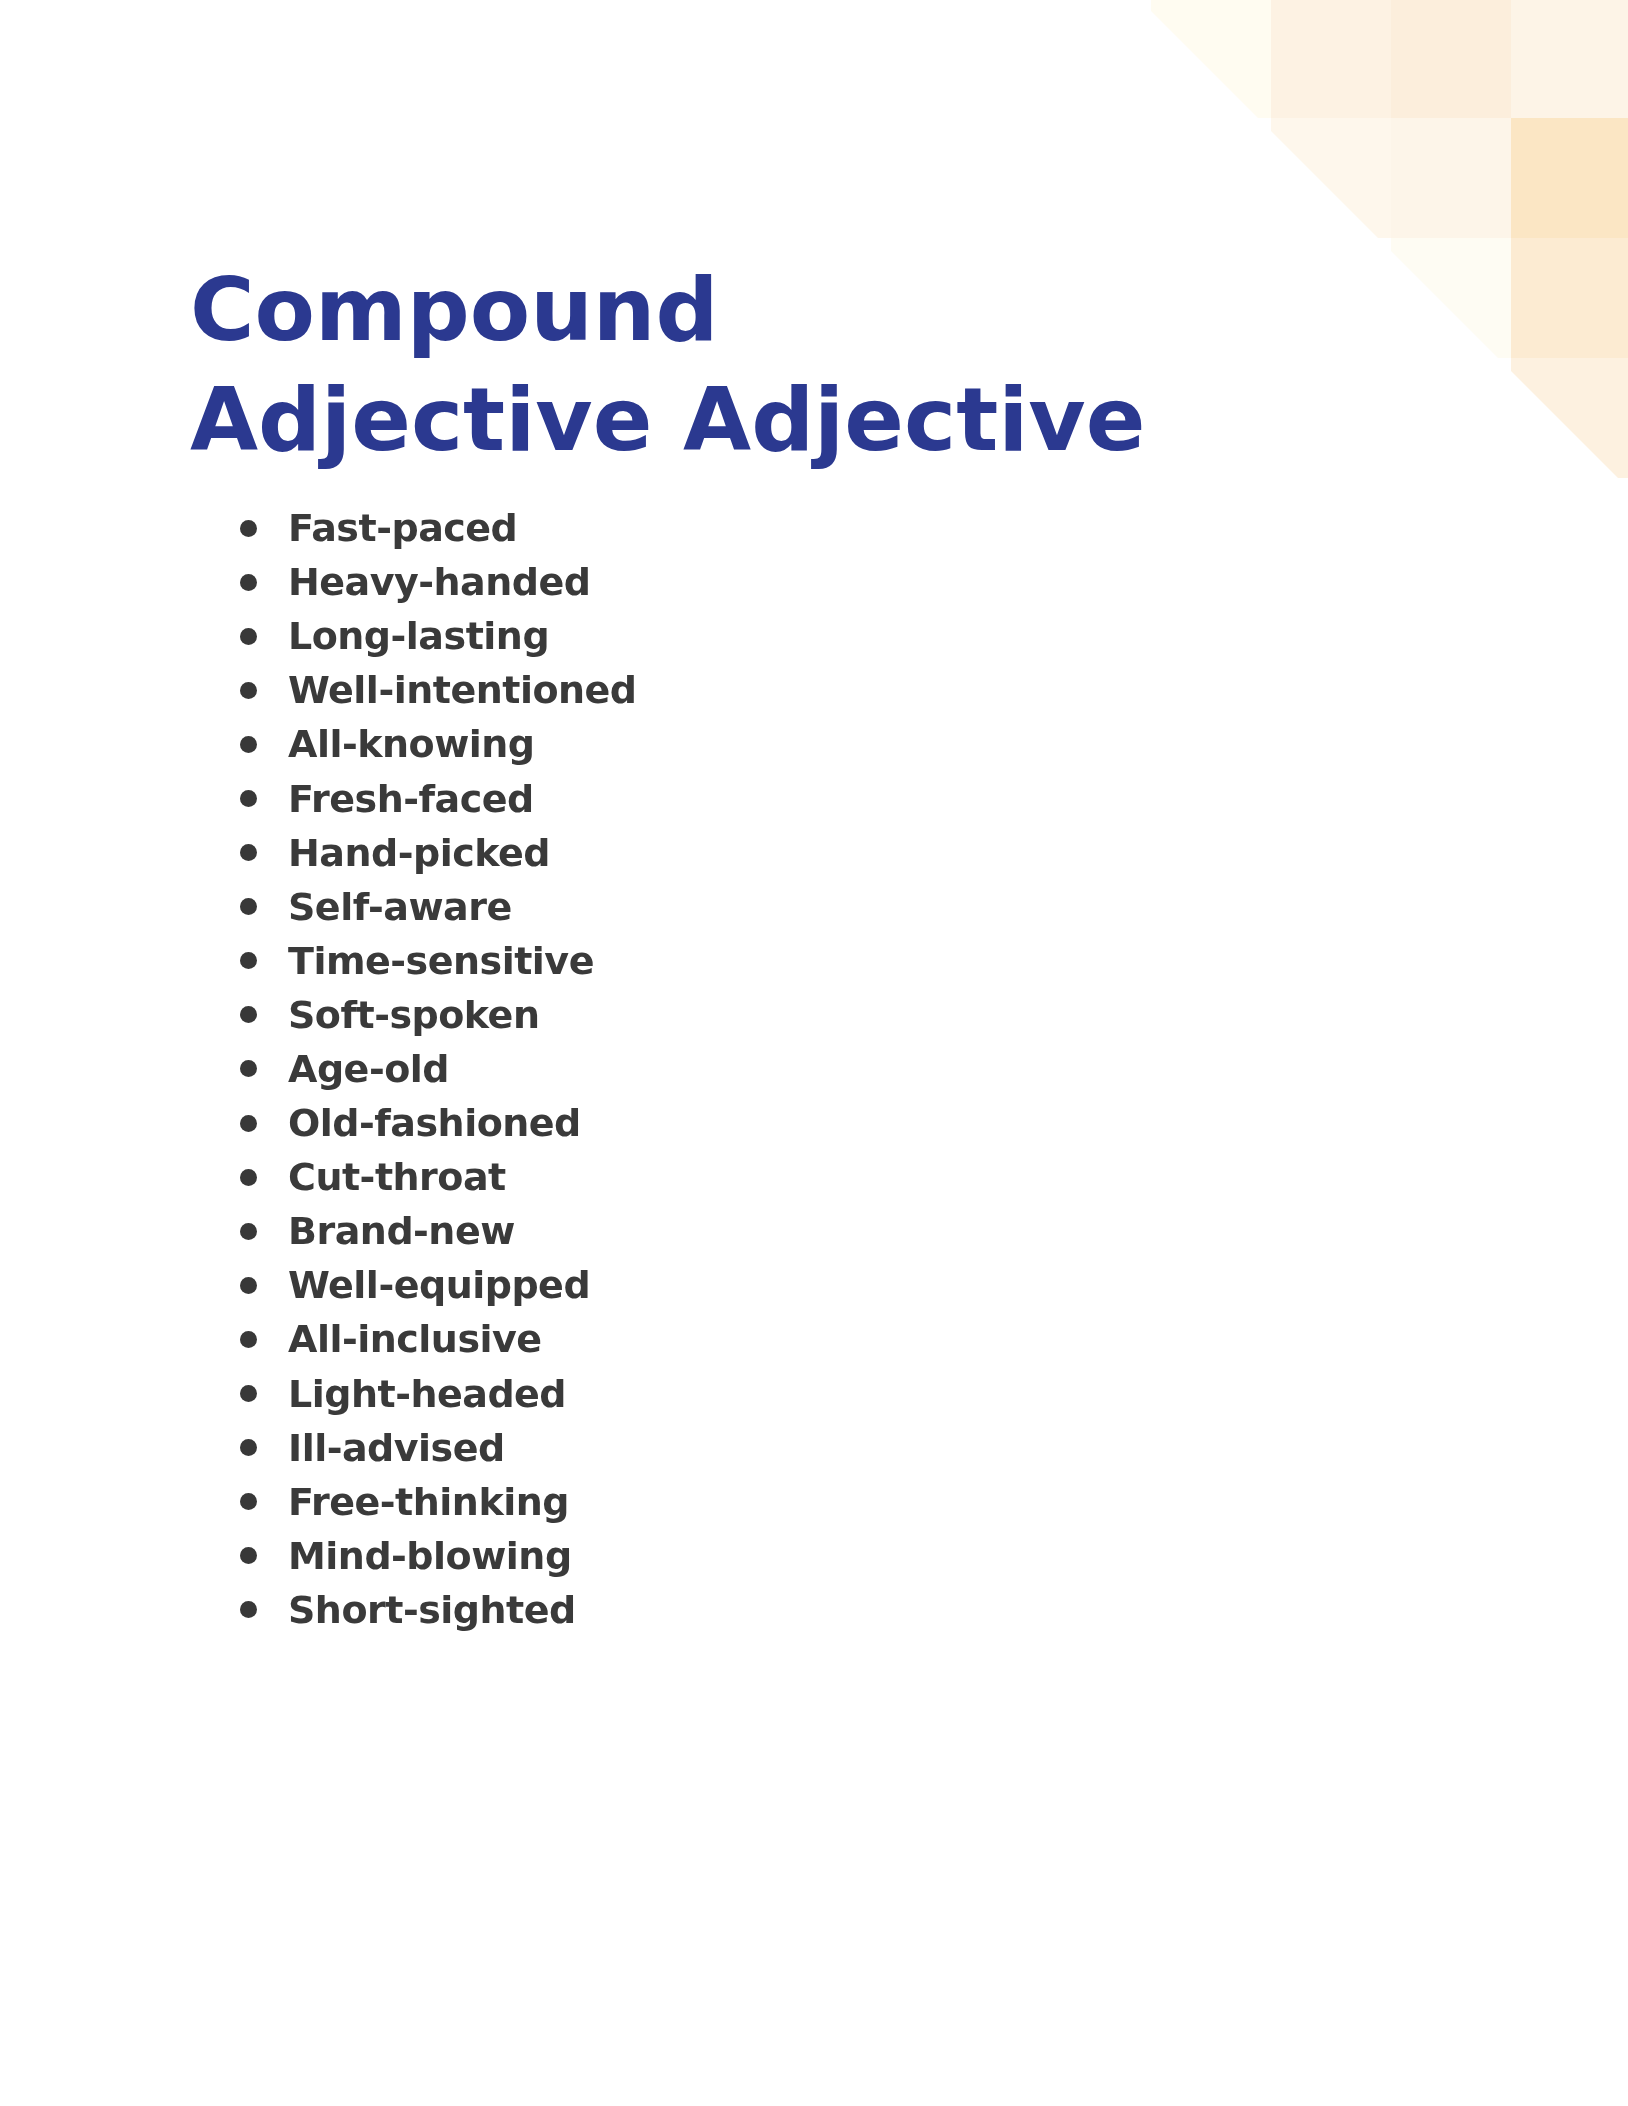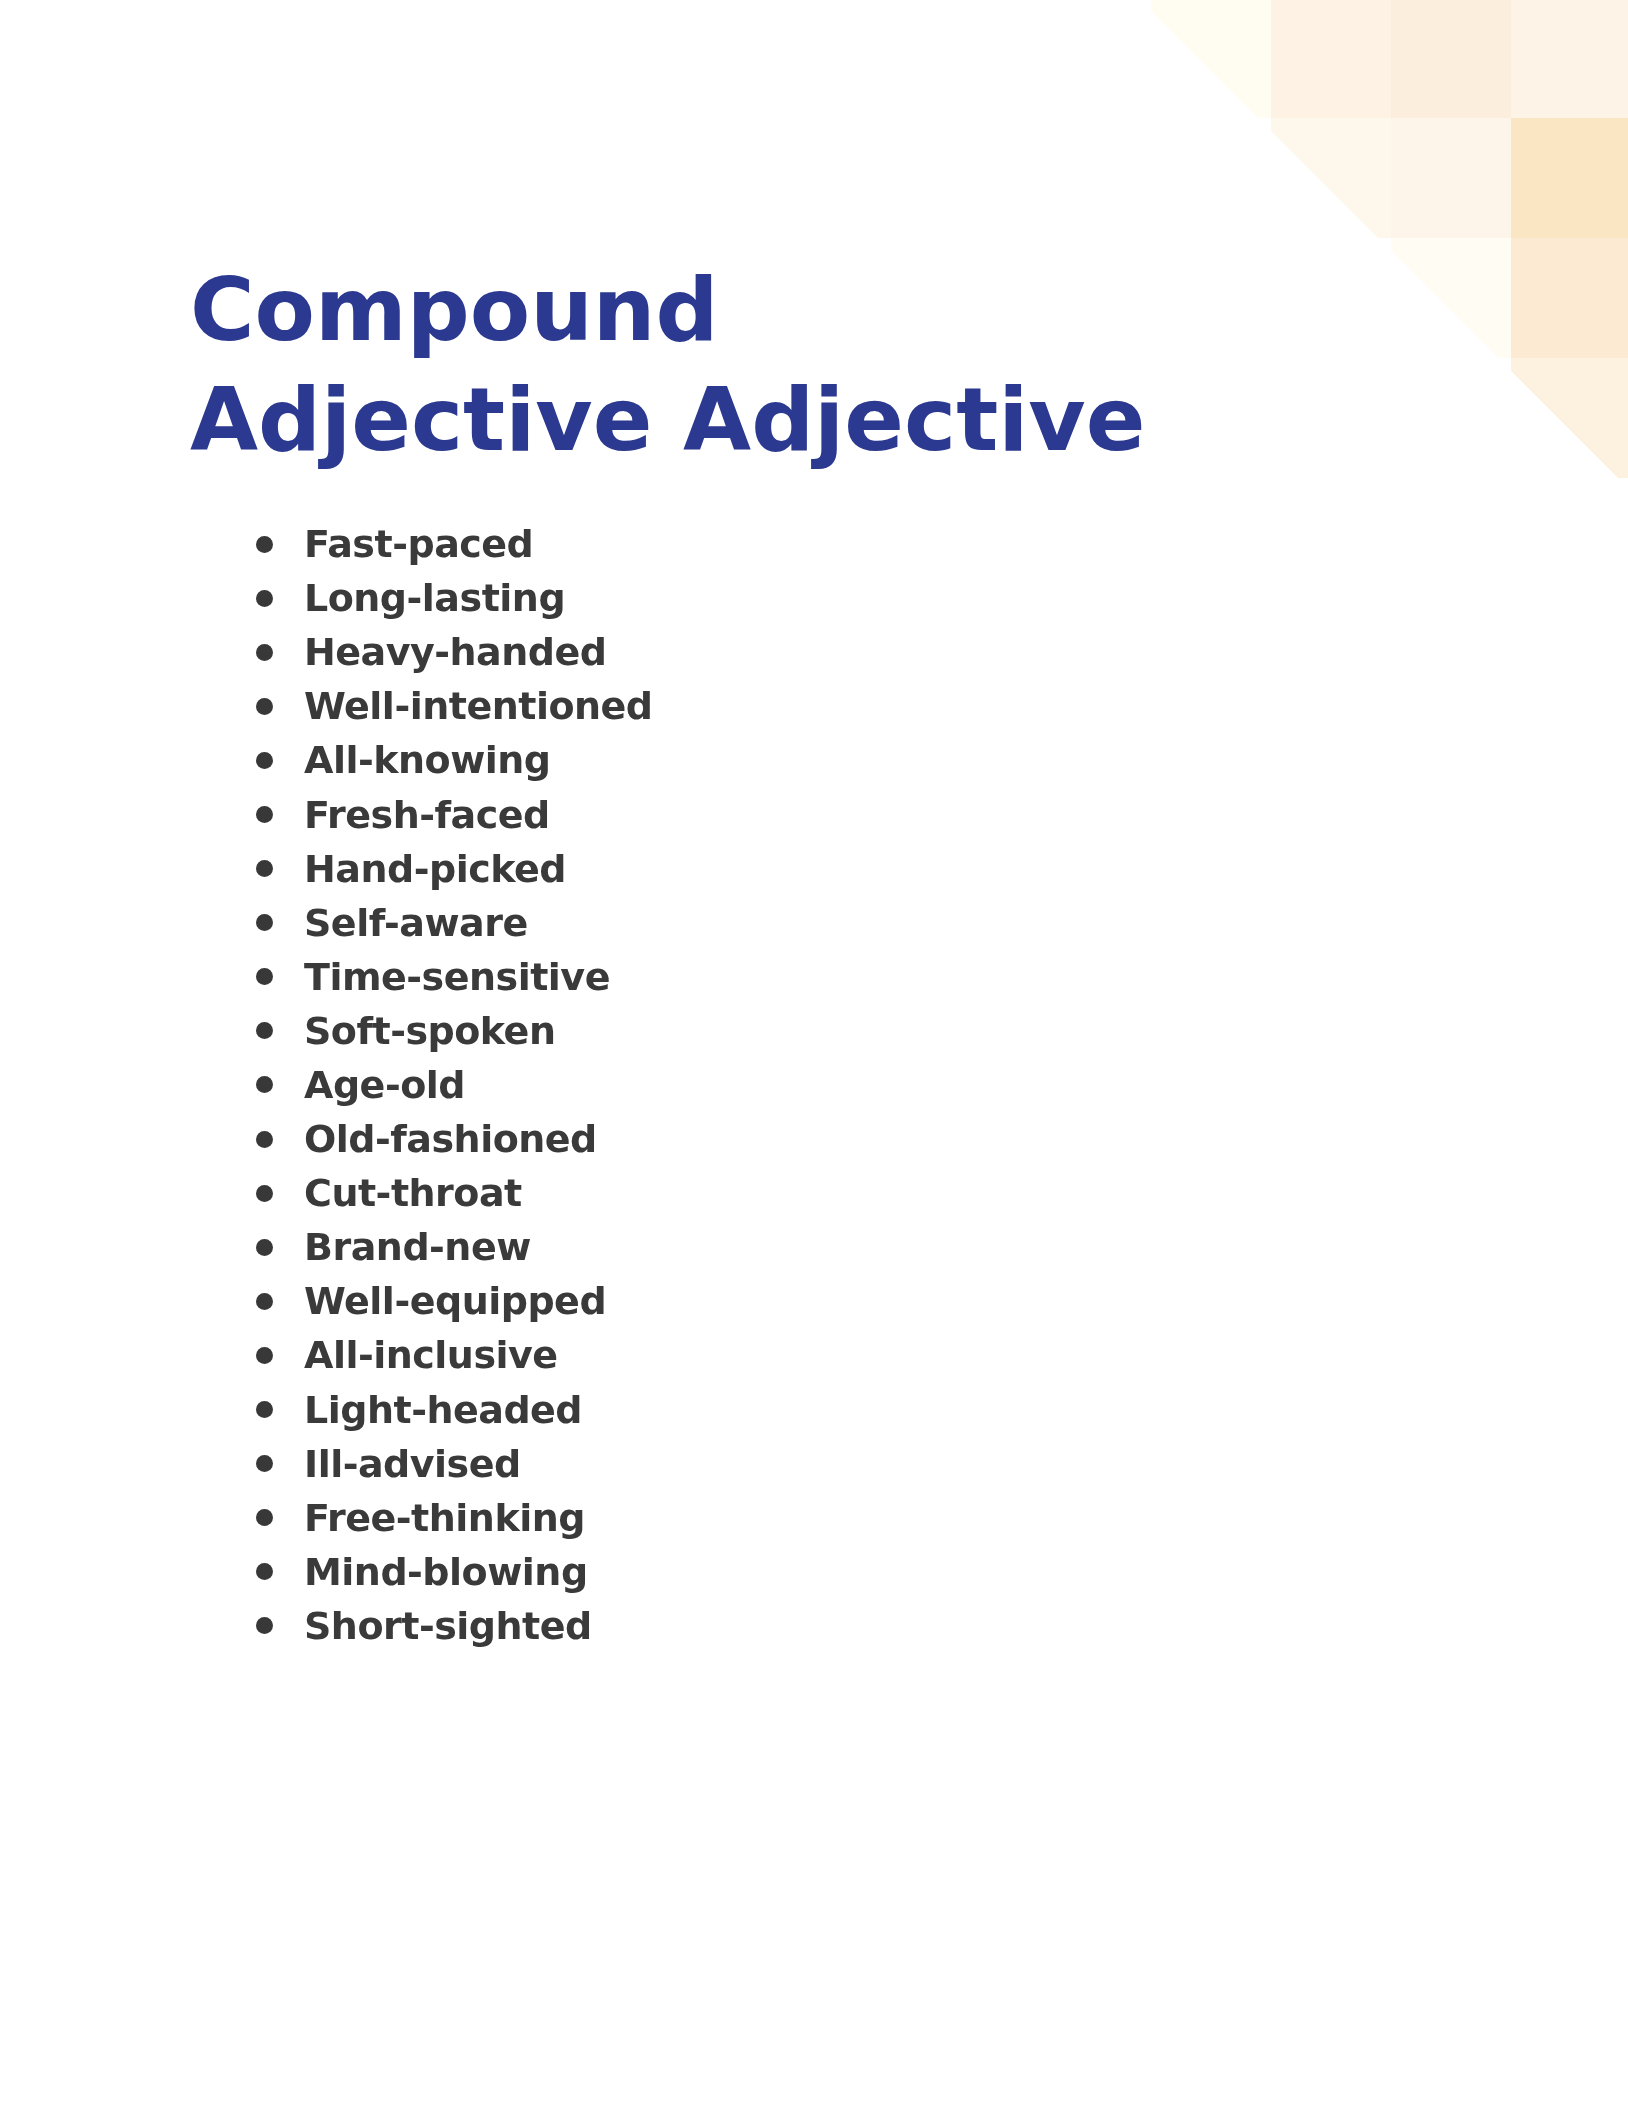--- a/index.html
+++ b/index.html
@@ -37,21 +37,21 @@
     color: #2B3990;
     white-space: nowrap;
   }
   .title .line { display: block; }
 
   
   .adjective-list {
     position: absolute;
     left: 240px;
     top: 501px;
-    margin: 16px;
+    margin: 0;
     padding: 0;
     list-style: none;
   }
   .adjective-list li {
     height: 54.1px;
     display: flex;
     align-items: center;
     font-size: 38px;
     font-weight: bold;
     letter-spacing: -0.5px;
@@ -139,25 +139,25 @@
     <span class="line">Adjective Adjective</span>
   </h1>
 
   <ul class="adjective-list">
       <li>
         <span class="bullet"></span>
         <span>Fast-paced</span>
       </li>
       <li>
         <span class="bullet"></span>
+        <span>Heavy-handed</span>
+      </li>
+      <li>
+        <span class="bullet"></span>
         <span>Long-lasting</span>
-      </li>
-      <li>
-        <span class="bullet"></span>
-        <span>Heavy-handed</span>
       </li>
       <li>
         <span class="bullet"></span>
         <span>Well-intentioned</span>
       </li>
       <li>
         <span class="bullet"></span>
         <span>All-knowing</span>
       </li>
       <li>

